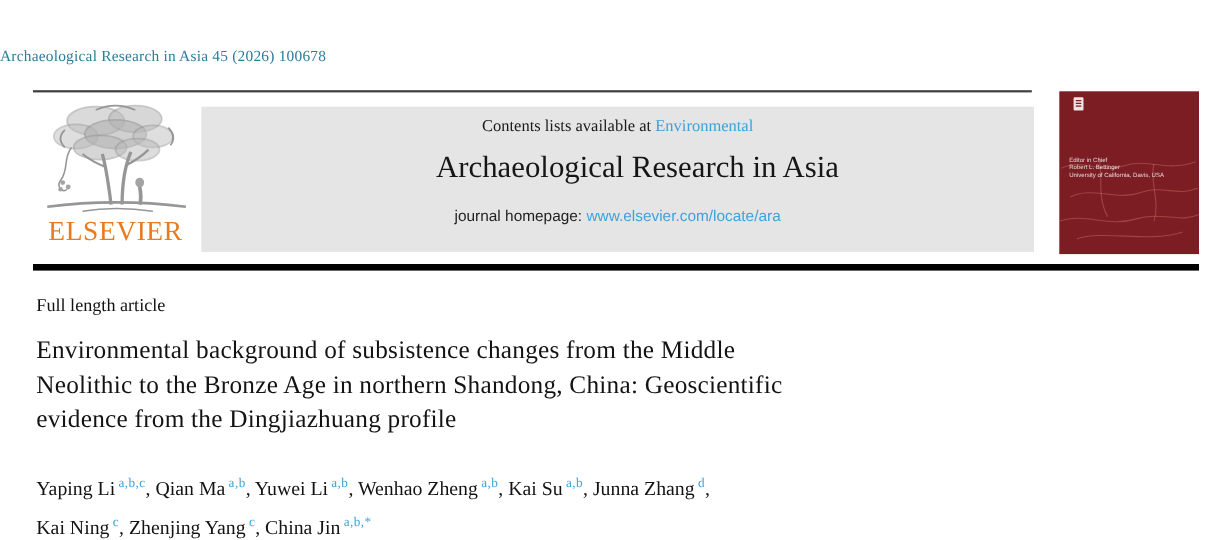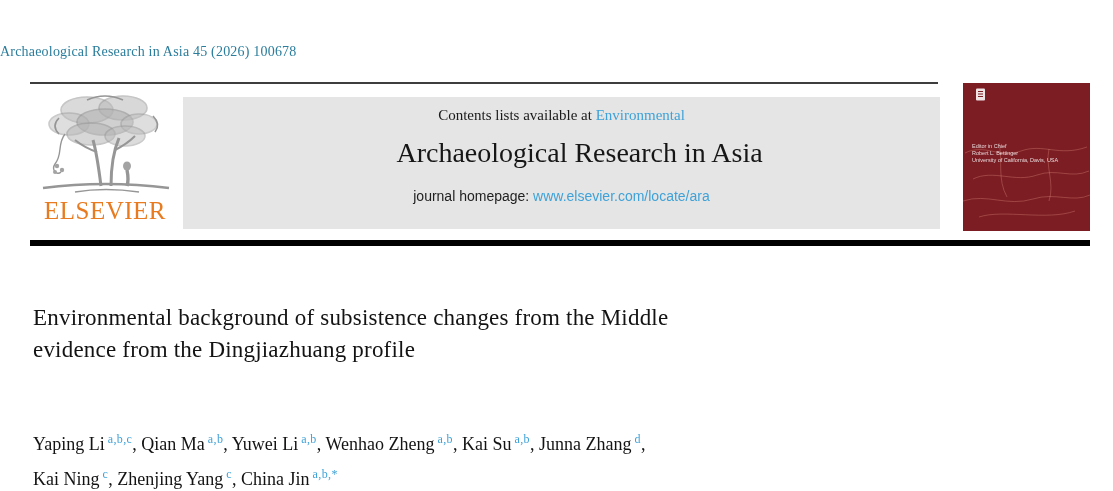--- a/index.html
+++ b/index.html
@@ -136,23 +136,25 @@
       <div class="cover-editor">
         <div>Editor in Chief</div>
         <div>Robert L. Bettinger</div>
         <div>University of California, Davis, USA</div>
       </div>
     </div>
 
     <div class="black-rule"></div>
   </div>
 
+  <div class="article-type">Full length article</div>
 
   <div class="article-title">
     <div>Environmental background of subsistence changes from the Middle</div>
+    <div>Neolithic to the Bronze Age in northern Shandong, China: Geoscientific</div>
     <div>evidence from the Dingjiazhuang profile</div>
   </div>
 
   <div class="authors">
     <div class="authors-line" id="authors-line1"><span>Yaping Li</span><sup class="author-sup">a,b,c</sup><span>, </span><span>Qian Ma</span><sup class="author-sup">a,b</sup><span>, </span><span>Yuwei Li</span><sup class="author-sup">a,b</sup><span>, </span><span>Wenhao Zheng</span><sup class="author-sup">a,b</sup><span>, </span><span>Kai Su</span><sup class="author-sup">a,b</sup><span>, </span><span>Junna Zhang</span><sup class="author-sup">d</sup><span>, </span></div>
     <div class="authors-line" id="authors-line2"><span>Kai Ning</span><sup class="author-sup">c</sup><span>, </span><span>Zhenjing Yang</span><sup class="author-sup">c</sup><span>, </span><span>China Jin</span><sup class="author-sup">a,b,*</sup></div>
   </div>
 
 </div>
 

